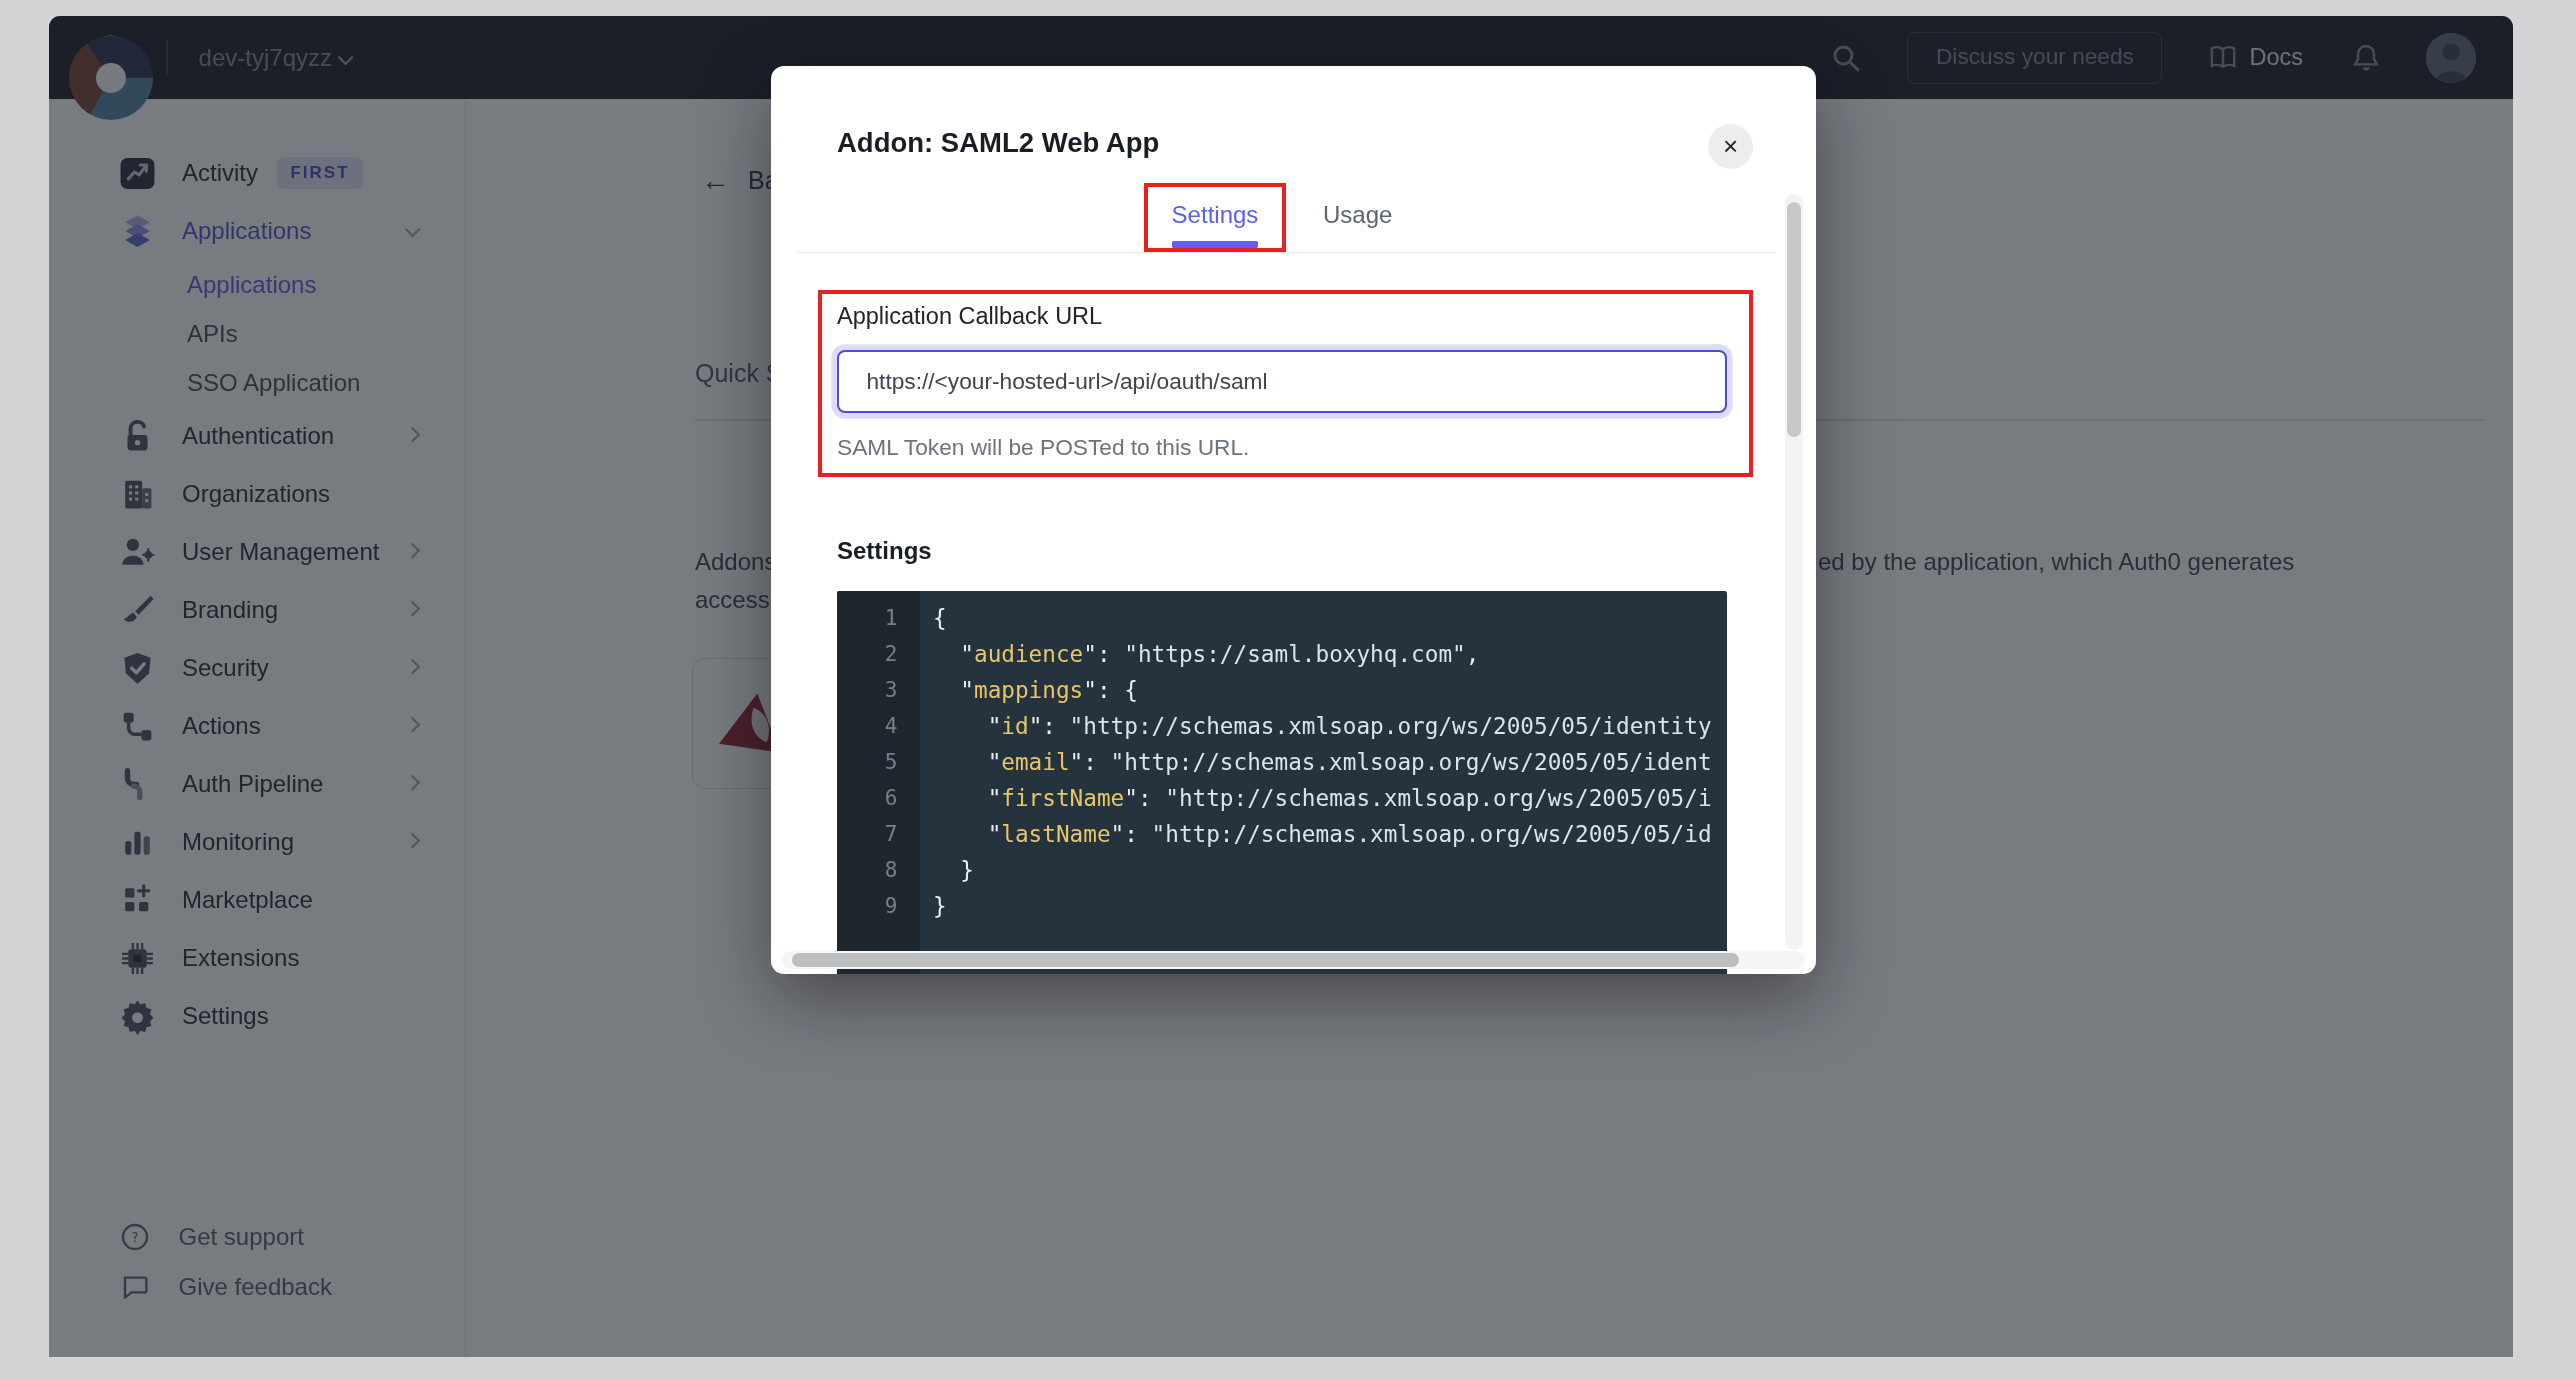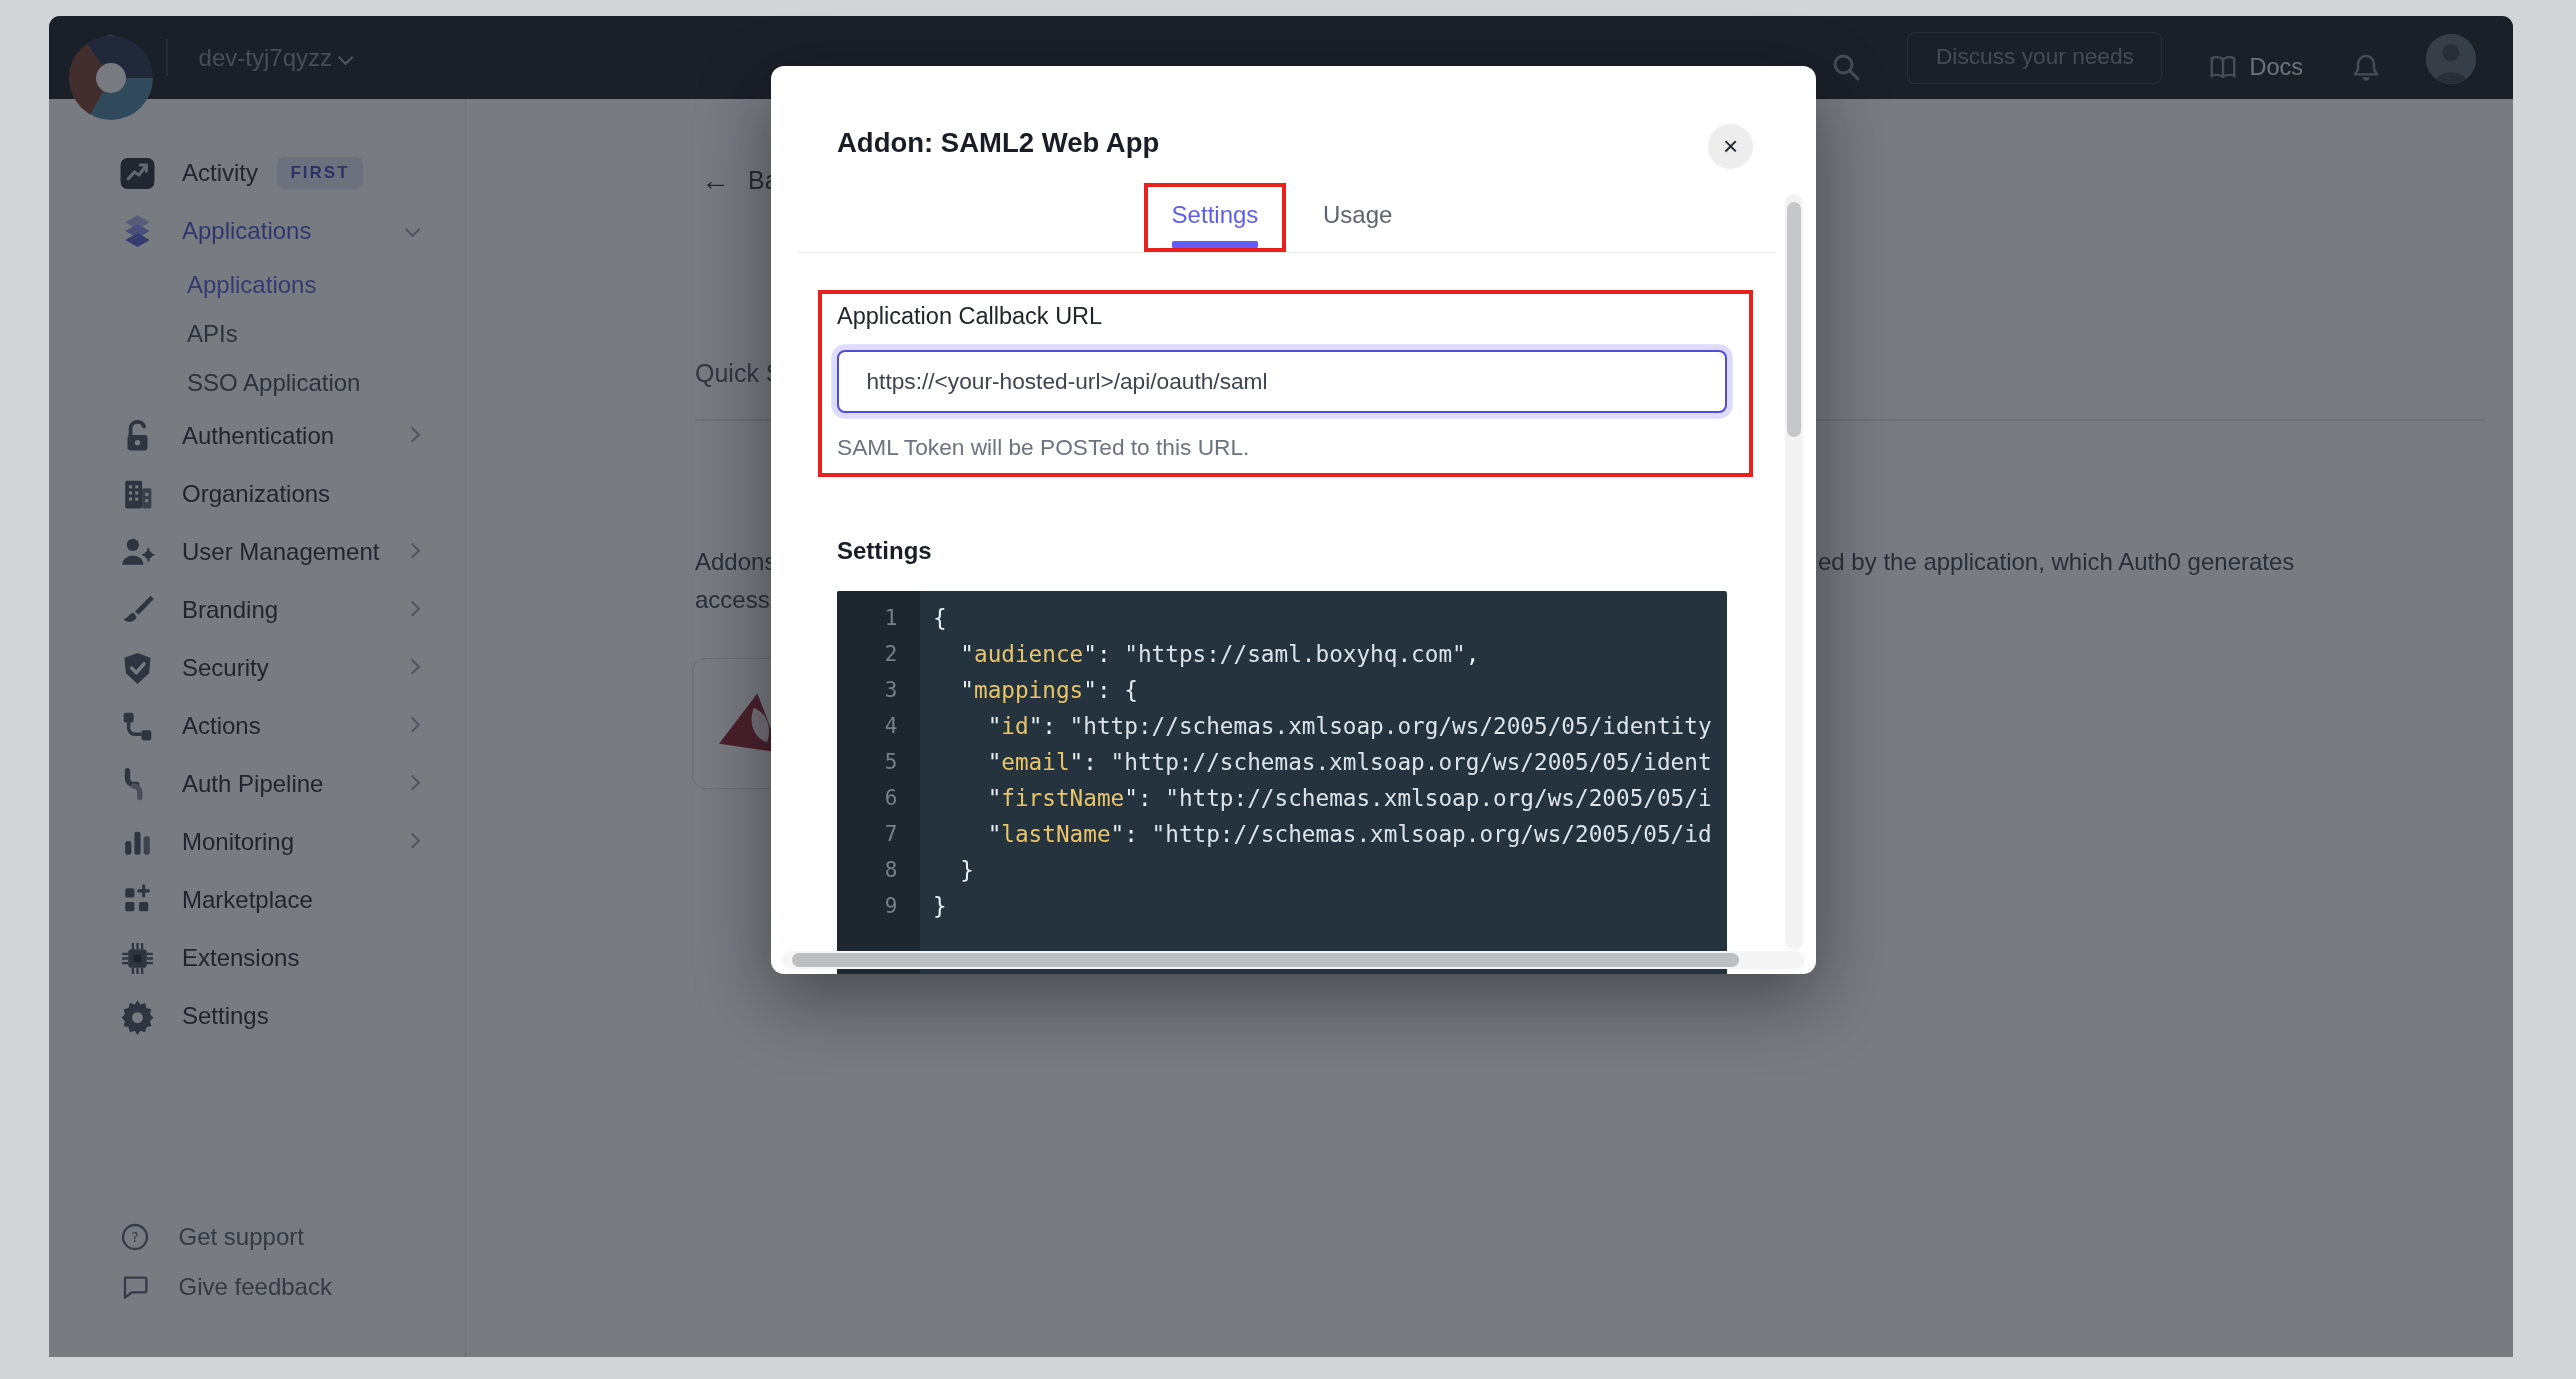--- a/index.html
+++ b/index.html
@@ -10,21 +10,21 @@
   
   .app{position:absolute;left:49px;top:16px;width:2464px;height:1341px;background:#ffffff;
        border-radius:11.3px 11.3px 0 0;overflow:hidden;}
 
   
   .topbar{position:absolute;left:0;top:0;right:0;height:83px;background:#171b24;
           display:flex;align-items:center;padding:0 37px;}
   .tb-logo{width:49px;height:49px;flex:0 0 auto;}
   .tb-sep{width:1.6px;height:37px;background:#343a46;margin:0 31px;}
   .tb-tenant{display:flex;align-items:center;gap:8px;color:#848b97;font-size:24px;}
-  .tb-right{margin-left:auto;display:flex;align-items:flex-end;}
+  .tb-right{margin-left:auto;display:flex;align-items:center;}
   .tb-search{width:34px;height:34px;margin-right:44px;}
   .tb-discuss{height:52px;line-height:47px;padding:0 27.5px;border:1.6px solid #3a4150;border-radius:8px;
               color:#7f8795;font-size:22.7px;background:transparent;}
   .tb-docs{display:flex;align-items:center;gap:10px;color:#e5e5e5;font-size:23.5px;margin-left:45px;}
   .tb-docs svg{width:32px;height:32px;}
   .tb-bell{width:32px;height:32px;margin-left:47px;}
   .tb-avatar{width:50px;height:50px;border-radius:50%;overflow:hidden;margin-left:44px;background:#5e6874;}
   .tb-avatar svg{width:100%;height:100%;display:block;}
 
   

